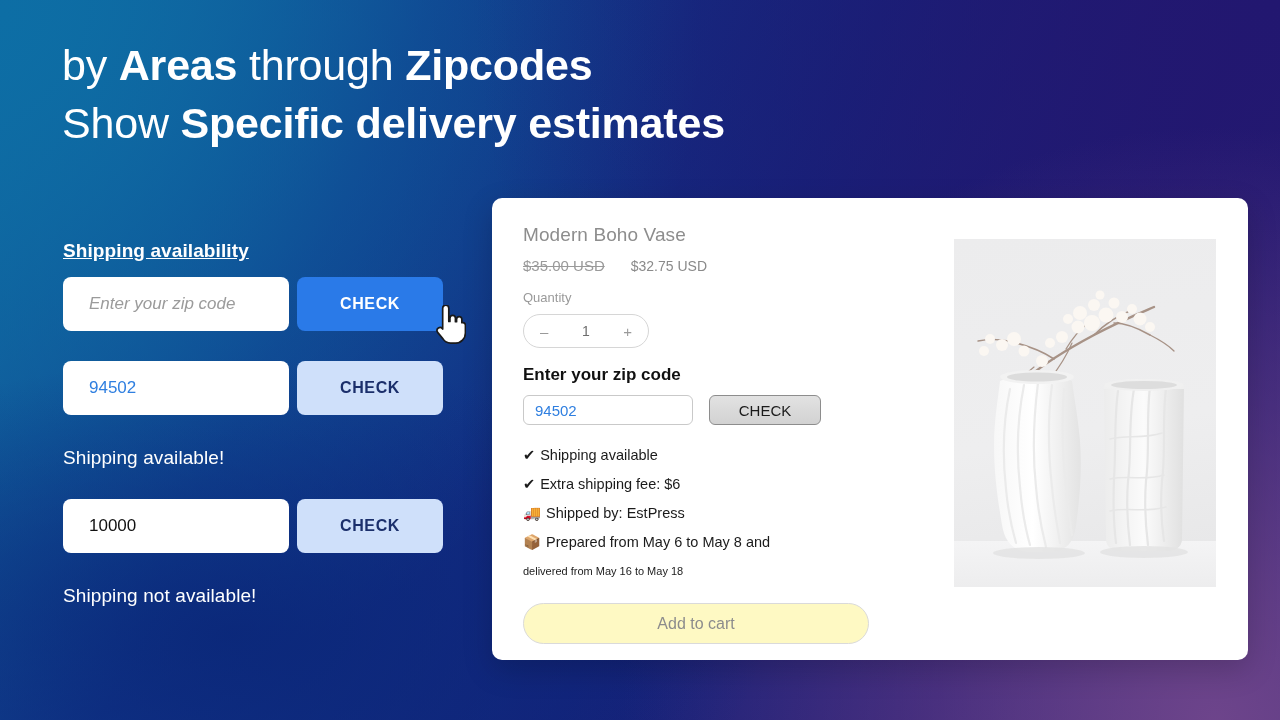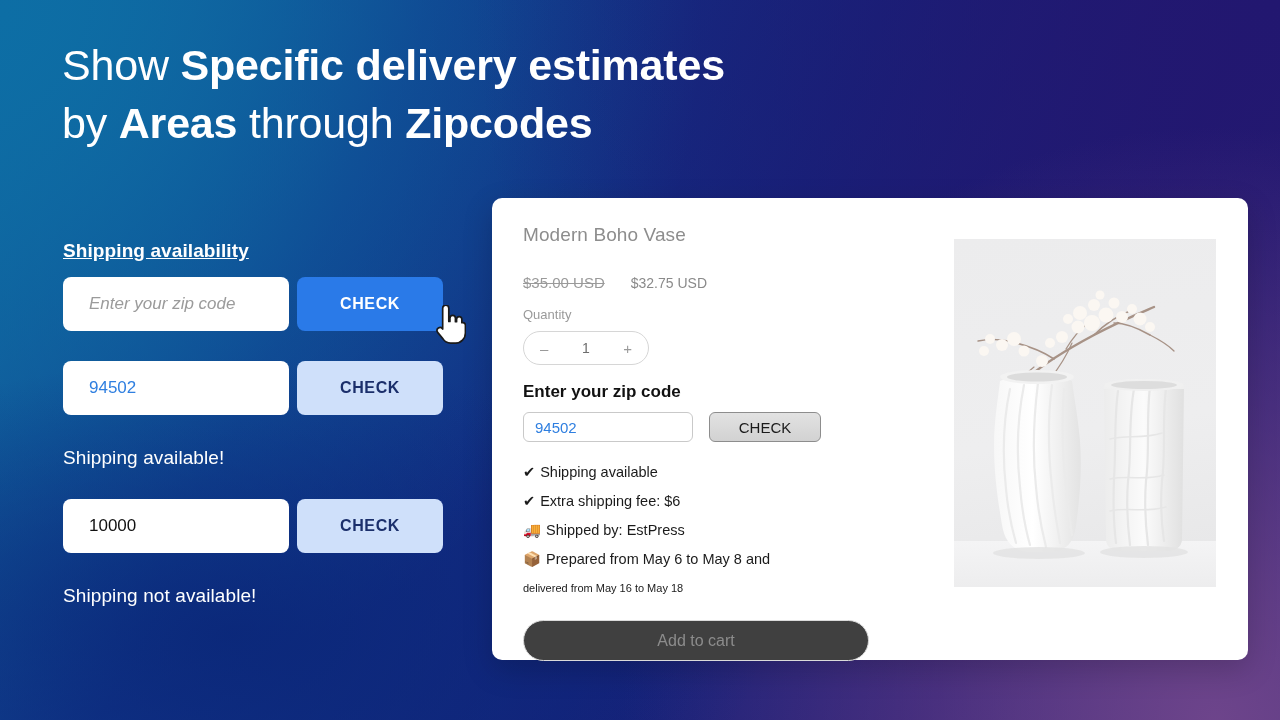--- a/index.html
+++ b/index.html
@@ -131,21 +131,21 @@
     width: 430px;
     padding: 26px 0 0 31px;
   }
   .product-title {
     color: #8d8d8d;
     font-size: 19px;
     font-weight: 400;
     letter-spacing: 0.1px;
   }
   .price-row {
-    margin-top: 28px;
+    margin-top: 11px;
     display: flex;
     align-items: baseline;
     gap: 26px;
   }
   .price-old {
     color: #9a9a9a;
     font-size: 15px;
     text-decoration: line-through;
   }
   .price-new { color: #8a8a8a; font-size: 14px; }
@@ -219,21 +219,21 @@
     display: block;
     white-space: nowrap;
   }
   .ship-line .ic { margin-right: 5px; }
   .ship-cont { color: #1b1b1b; font-size: 11px; line-height: 29px; display: block; }
 
   .add-cart {
     margin-top: 17px;
     width: 346px;
     height: 41px;
-    background: #404040;
+    background: #fef9c3;
     border: 1px solid #dadada;
     border-radius: 22px;
     color: #8c8c8c;
     font-family: "Liberation Sans", sans-serif;
     font-size: 16px;
     cursor: pointer;
   }
 
   
   .card-right {
@@ -257,24 +257,24 @@
 </style>
 </head>
 <body>
 
 <div id="stage">
   <div class="bg-base"></div>
   <div class="bg-dark-bottomleft"></div>
 
   <div class="headline">
     <div>
+      <span>by </span><b>Areas</b><span> through </span><b>Zipcodes</b>
+    </div>
+    <div>
       <span>Show </span><b>Specific delivery estimates</b>
-    </div>
-    <div>
-      <span>by </span><b>Areas</b><span> through </span><b>Zipcodes</b>
     </div>
   </div>
 
   <div class="left-col">
     <div class="avail-title">Shipping availability</div>
 
     <div class="zip-row">
       <input class="zip-field" type="text" placeholder="Enter your zip code" style="">
       <button class="check-btn check-primary">CHECK</button>
       <svg class="cursor-hand" viewBox="0 0 32 38">

